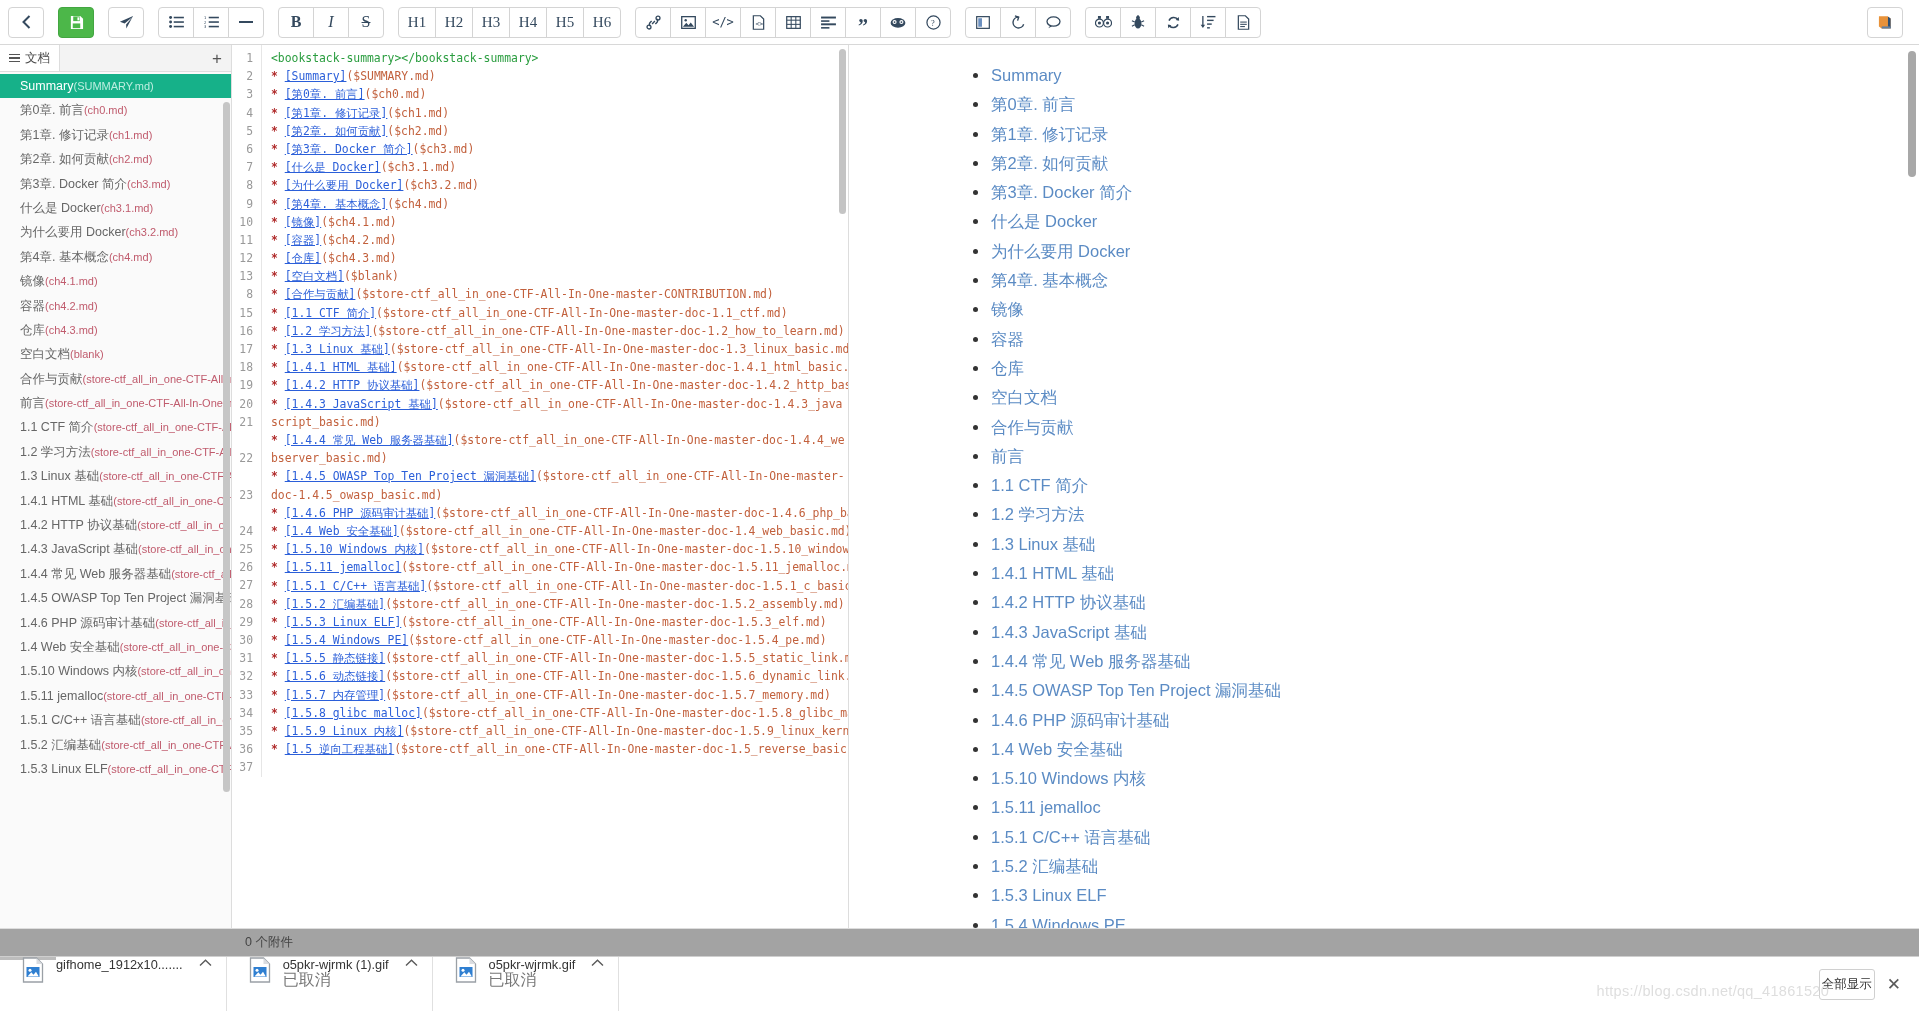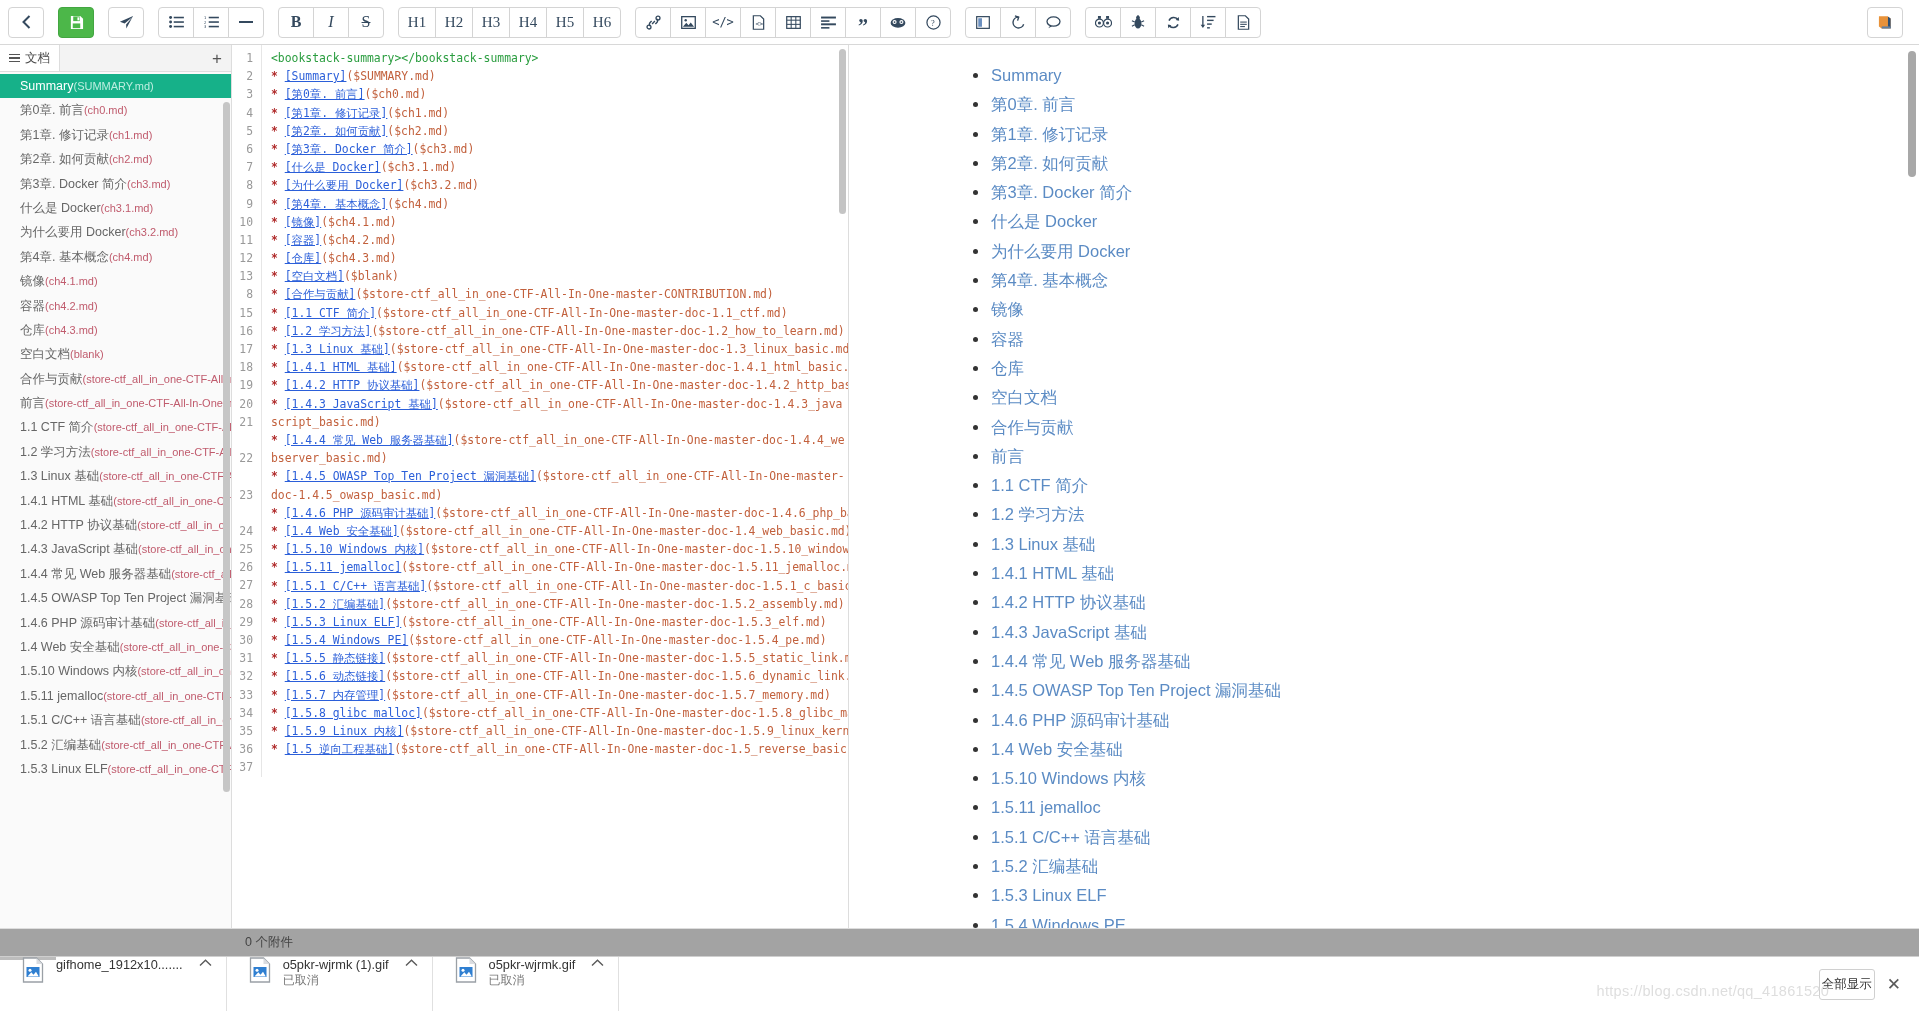--- a/index.html
+++ b/index.html
@@ -171,21 +171,21 @@
     padding: 0 14px 0 22px;
     border-right: 1px solid #e0e0e0;
     cursor: pointer;
   }
   .dl-icon {
     width: 22px; height: 26px; margin-right: 12px;
     position: relative; flex: none;
   }
   .dl-text { display: flex; flex-direction: column; justify-content: center; margin-right: 16px; }
   .dl-name { font-size: 12.8px; color: #333; line-height: 16px; white-space: nowrap; }
-  .dl-status { font-size: 12px; color: #777; line-height: 14px; }
+  .dl-status { font-size: 16px; color: #777; line-height: 14px; }
   .dl-caret { color: #5a5a5a; font-size: 11px; }
   .dl-spacer { flex: 1; }
   .dl-showall {
     border: 1px solid #d0d0d0; border-radius: 3px;
     padding: 6px 2px; font-size: 12.5px; color: #333;
     background: #fff; cursor: pointer; margin-right: 12px;
   }
   .dl-close { font-size: 17px; color: #5a5a5a; margin-right: 18px; cursor: pointer; }
   .watermark {
     position: absolute; right: 90px; bottom: 12px;

